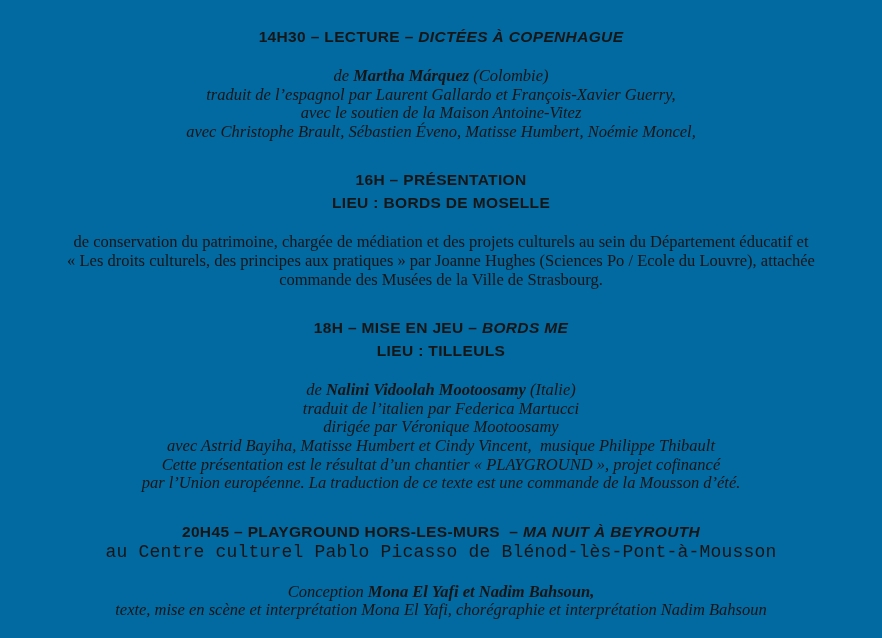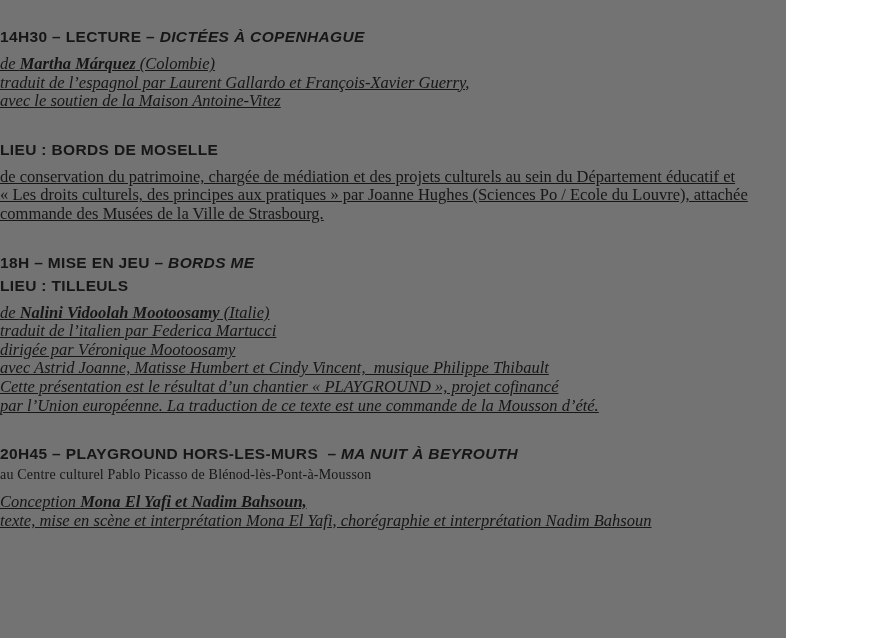--- a/index.html
+++ b/index.html
@@ -2,48 +2,48 @@
 <html><head>
 <meta charset="utf-8">
 <style>
   html, body {
     margin: 0;
     padding: 0;
     background: #ffffff;
   }
   .doc {
     box-sizing: border-box;
-    width: 786px;
+    width: 882px;
     height: 638px;
     padding-top: 26px;
-    text-align: left;
+    text-align: center;
     color: #161616;
-    background: #737373;
+    background: #0369a1;
     overflow: hidden;
   }
   .section { margin-bottom: 28px; }
   .section:last-child { margin-bottom: 0; }
   .heading {
     font-family: "Liberation Sans", sans-serif;
     font-weight: 700;
     font-size: 15.5px;
     line-height: 21px;
     letter-spacing: 0.35px;
     white-space: pre-wrap;
   }
   .venue { margin-top: 2px; }
   .sub {
-    font-family: Liberation Serif, serif;
+    font-family: Liberation Mono, monospace;
     font-weight: 400;
-    font-size: 14px;
+    font-size: 18px;
     line-height: 21px;
     letter-spacing: 0.2px;
     white-space: pre-wrap;
   }
-  .lines { margin-top: 8px; text-decoration: underline; }
+  .lines { margin-top: 20px; }
   .line {
     font-family: "Liberation Serif", serif;
     font-size: 16.5px;
     line-height: 18.6px;
     white-space: pre-wrap;
   }
   .serif-italic { font-style: italic; }
   .serif-roman { font-style: normal; }
   .b { font-weight: 700; }
   .i { font-style: italic; }
@@ -51,38 +51,40 @@
 </head>
 <body>
 
 <main class="doc">
     <section class="section">
       <div class="heading"><span>14H30 – LECTURE – </span><span class="i">DICTÉES À COPENHAGUE</span></div>
       <div class="lines">
         <div class="line serif-italic"><span>de </span><span class="b">Martha Márquez</span><span> (Colombie)</span></div>
         <div class="line serif-italic"><span>traduit de l’espagnol par Laurent Gallardo et François-Xavier Guerry,</span></div>
         <div class="line serif-italic"><span>avec le soutien de la Maison Antoine-Vitez</span></div>
+        <div class="line serif-italic"><span>avec Christophe Brault, Sébastien Éveno, Matisse Humbert, Noémie Moncel,</span></div>
       </div>
     </section>
     <section class="section">
+      <div class="heading"><span>16H – PRÉSENTATION</span></div>
       <div class="heading venue">LIEU : BORDS DE MOSELLE</div>
       <div class="lines">
         <div class="line serif-roman"><span>de conservation du patrimoine, chargée de médiation et des projets culturels au sein du Département éducatif et</span></div>
         <div class="line serif-roman"><span>« Les droits culturels, des principes aux pratiques » par Joanne Hughes (Sciences Po / Ecole du Louvre), attachée</span></div>
         <div class="line serif-roman"><span>commande des Musées de la Ville de Strasbourg.</span></div>
       </div>
     </section>
     <section class="section">
       <div class="heading"><span>18H – MISE EN JEU – </span><span class="i">BORDS ME</span></div>
       <div class="heading venue">LIEU : TILLEULS</div>
       <div class="lines">
         <div class="line serif-italic"><span>de </span><span class="b">Nalini Vidoolah Mootoosamy</span><span> (Italie)</span></div>
         <div class="line serif-italic"><span>traduit de l’italien par Federica Martucci</span></div>
         <div class="line serif-italic"><span>dirigée par Véronique Mootoosamy</span></div>
-        <div class="line serif-italic"><span>avec Astrid Joanne, Matisse Humbert et Cindy Vincent,  musique Philippe Thibault</span></div>
+        <div class="line serif-italic"><span>avec Astrid Bayiha, Matisse Humbert et Cindy Vincent,  musique Philippe Thibault</span></div>
         <div class="line serif-italic"><span>Cette présentation est le résultat d’un chantier « PLAYGROUND », projet cofinancé</span></div>
         <div class="line serif-italic"><span>par l’Union européenne. La traduction de ce texte est une commande de la Mousson d’été.</span></div>
       </div>
     </section>
     <section class="section">
       <div class="heading"><span>20H45 – PLAYGROUND HORS-LES-MURS  – </span><span class="i">MA NUIT À BEYROUTH</span></div>
       <div class="sub">au Centre culturel Pablo Picasso de Blénod-lès-Pont-à-Mousson</div>
       <div class="lines">
         <div class="line serif-italic"><span>Conception </span><span class="b">Mona El Yafi et Nadim Bahsoun,</span></div>
         <div class="line serif-italic"><span>texte, mise en scène et interprétation Mona El Yafi, chorégraphie et interprétation Nadim Bahsoun</span></div>

